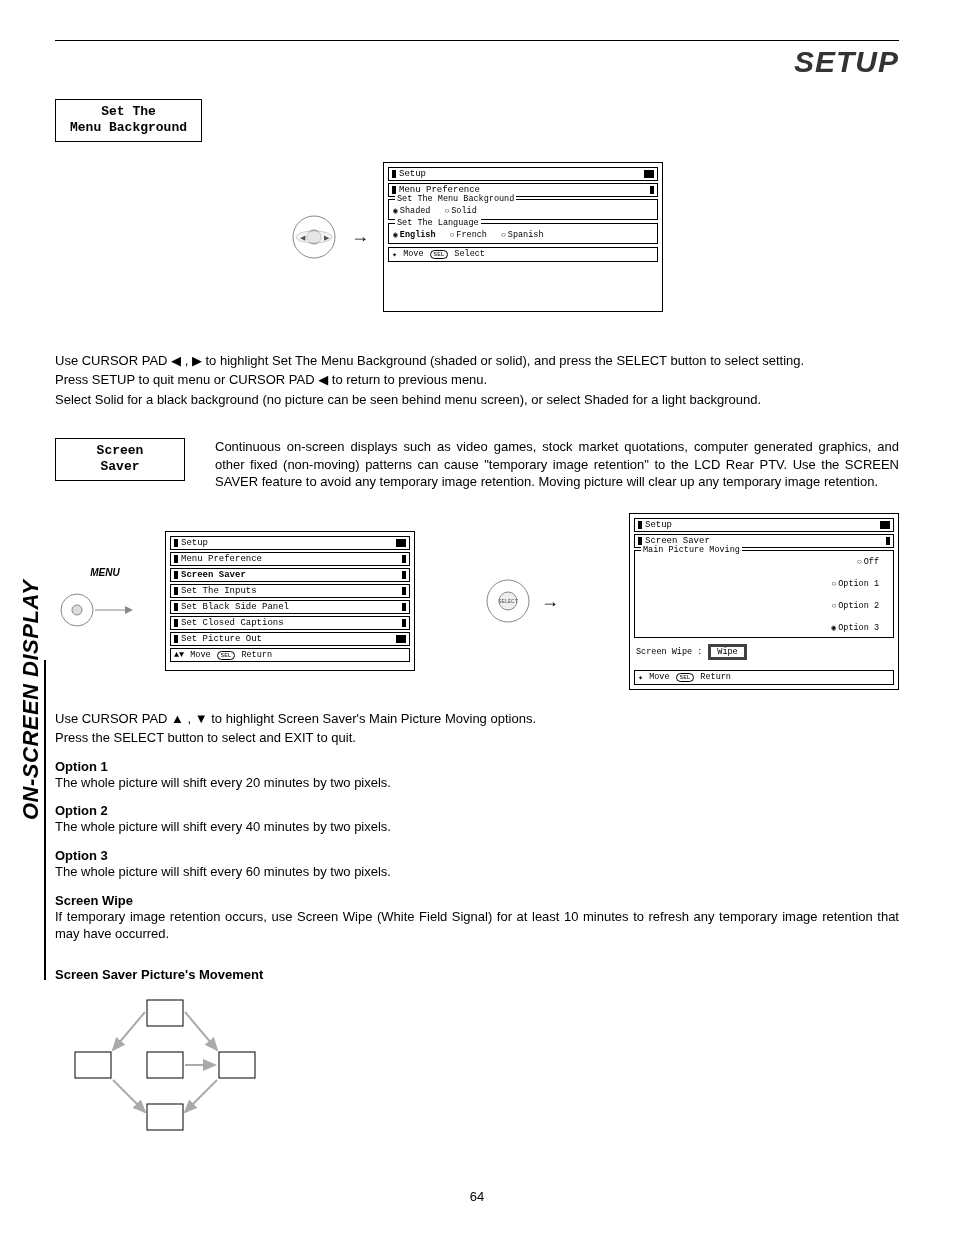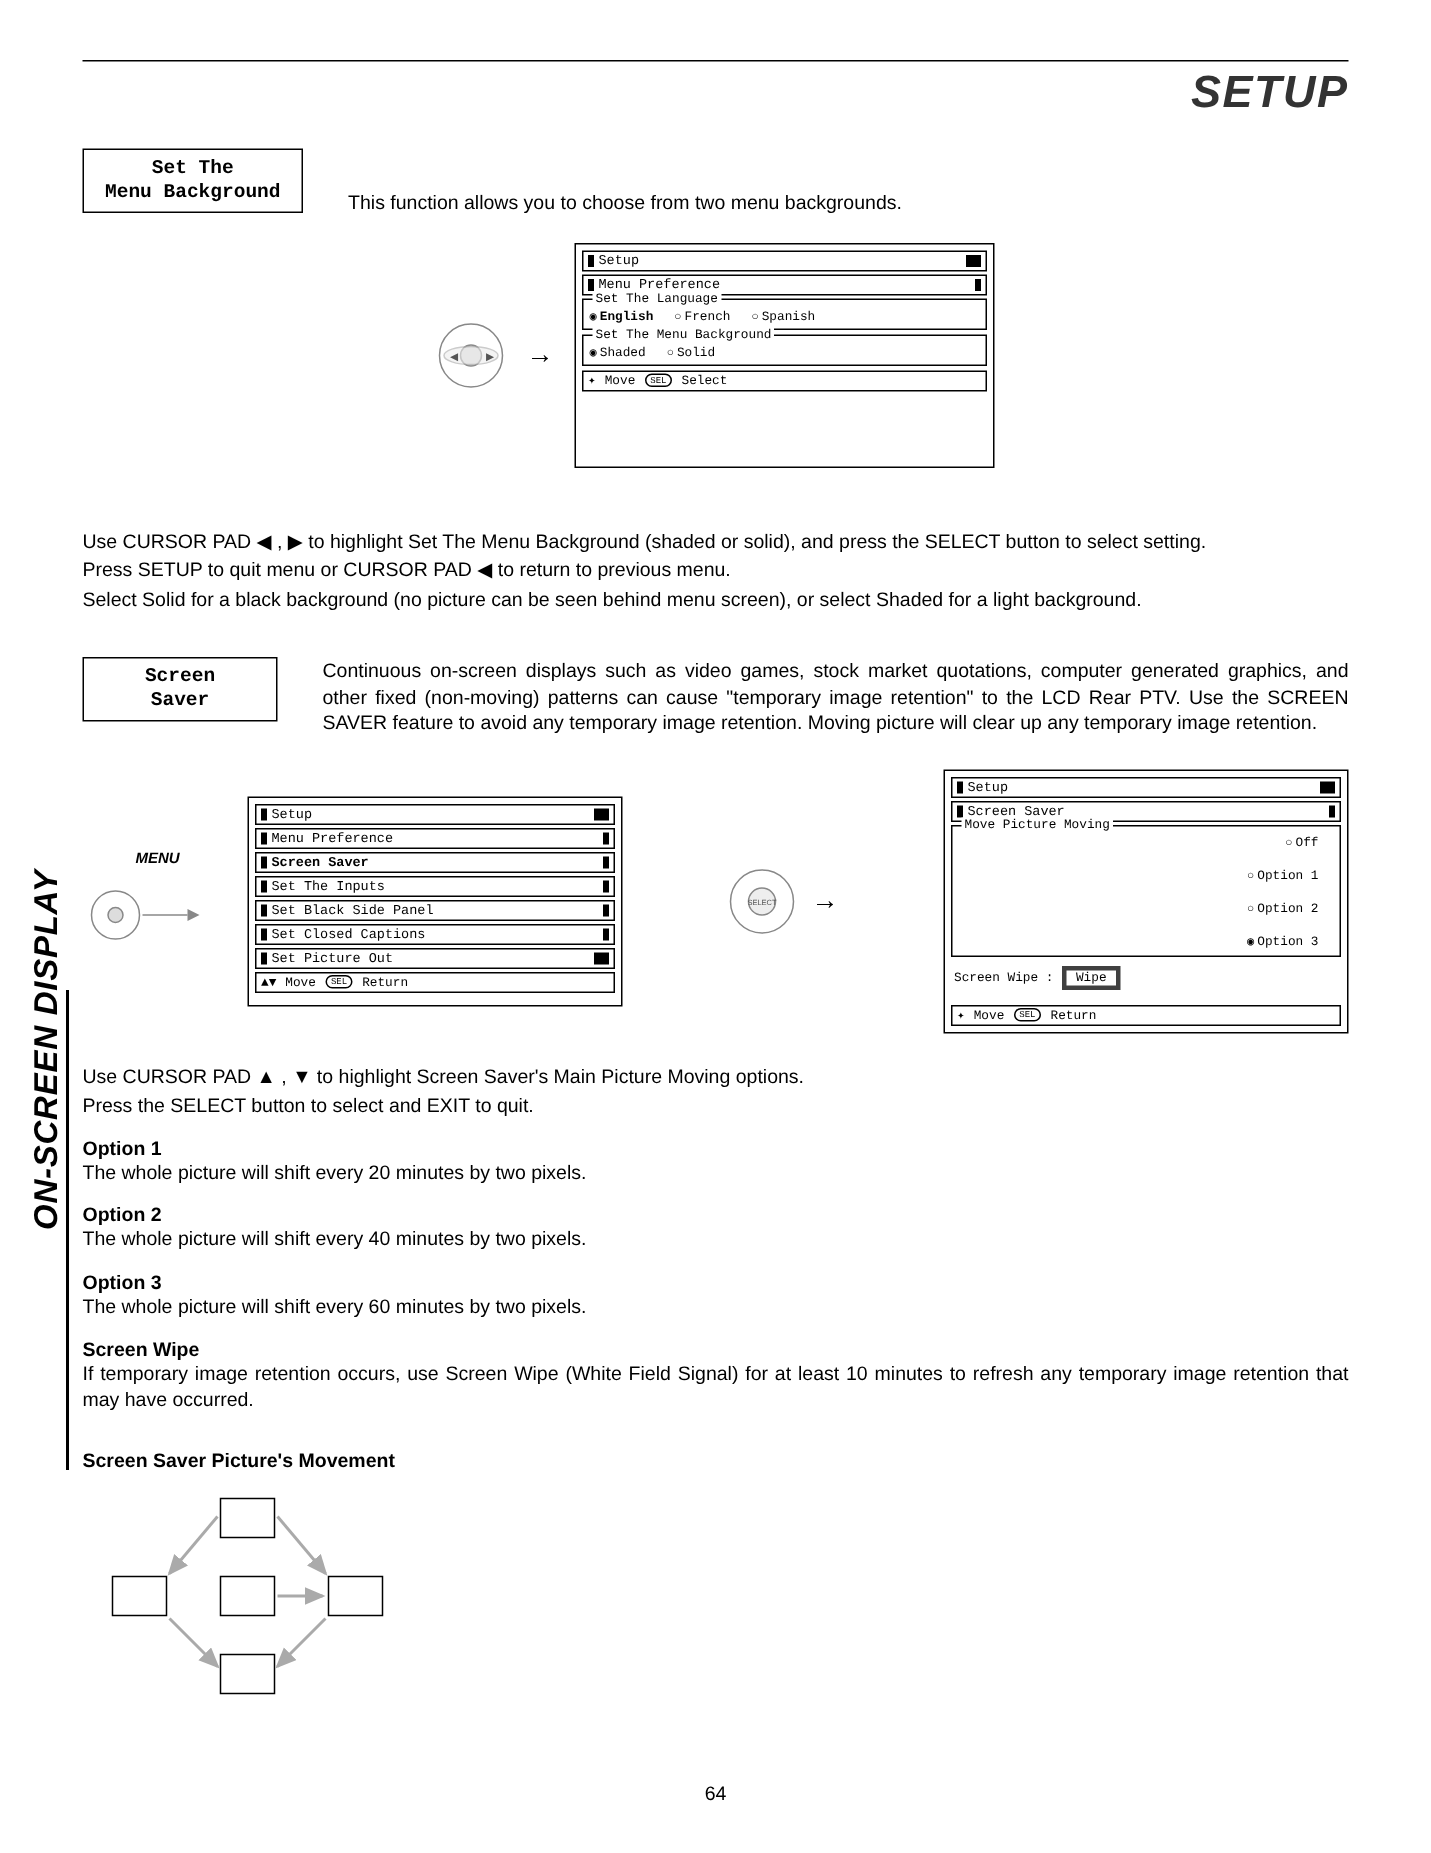--- a/index.html
+++ b/index.html
@@ -100,21 +100,20 @@
 
 <div class="topline"></div>
 <div class="page-title">SETUP</div>
 
 
 <div class="intro-row">
   <div class="section-box">
     <span>Set The</span><br>
     <span>Menu Background</span>
   </div>
-  <div class="intro-text">This function allows you to choose from two menu backgrounds.</div>
 </div>
 
 <div class="osd-block">
 
   <svg class="remote-icon" width="46" height="46" viewBox="0 0 46 46">
     <circle cx="23" cy="23" r="21" fill="none" stroke="#888" stroke-width="1"></circle>
     <circle cx="23" cy="23" r="7" fill="#ddd" stroke="#888"></circle>
     <ellipse cx="23" cy="23" rx="18" ry="6" fill="#eee" stroke="#aaa" opacity="0.6"></ellipse>
     <text x="9" y="26" font-size="7" fill="#555">◀</text>
     <text x="33" y="26" font-size="7" fill="#555">▶</text>
@@ -125,32 +124,32 @@
         <span class="tab"></span>
         <span>Setup</span>
         <span class="endtab"></span>
       </div>
     <div class="osd-row">
         <span class="tab"></span>
         <span>Menu Preference</span>
         <span class="endtab sm"></span>
       </div>
     <div class="osd-fieldset">
+      <span class="legend">Set The Menu Background</span>
+      <div class="osd-opts">
+        <span class="osd-opt sel">Shaded</span>
+        <span class="osd-opt">Solid</span>
+      </div>
+    </div>
+    <div class="osd-fieldset">
       <span class="legend">Set The Language</span>
       <div class="osd-opts">
         <span class="osd-opt sel bold">English</span>
         <span class="osd-opt">French</span>
         <span class="osd-opt">Spanish</span>
-      </div>
-    </div>
-    <div class="osd-fieldset">
-      <span class="legend">Set The Menu Background</span>
-      <div class="osd-opts">
-        <span class="osd-opt sel">Shaded</span>
-        <span class="osd-opt">Solid</span>
       </div>
     </div>
     <div class="osd-footer">
       <span>✦</span>
         <span>Move</span>
       <span style="border:1px solid #000;border-radius:6px;padding:0 3px;font-size:6px;">SEL</span>
         <span>Select</span>
     </div>
   </div>
 </div>
@@ -239,21 +238,21 @@
         <span class="tab"></span>
         <span>Setup</span>
         <span class="endtab"></span>
       </div>
     <div class="osd-row">
         <span class="tab"></span>
         <span>Screen Saver</span>
         <span class="endtab sm"></span>
       </div>
     <div class="osd-fieldset" style="padding-bottom:4px;">
-      <span class="legend">Move Picture Moving</span>
+      <span class="legend">Main Picture Moving</span>
       <div class="osd-opts col">
         <span class="osd-opt">Off</span>
         <span class="osd-opt">Option 1</span>
         <span class="osd-opt">Option 2</span>
         <span class="osd-opt sel">Option 3</span>
       </div>
     </div>
     <div class="screenwipe-row">
       <span>Screen Wipe :</span>
       <span class="wipe-btn">Wipe</span>

